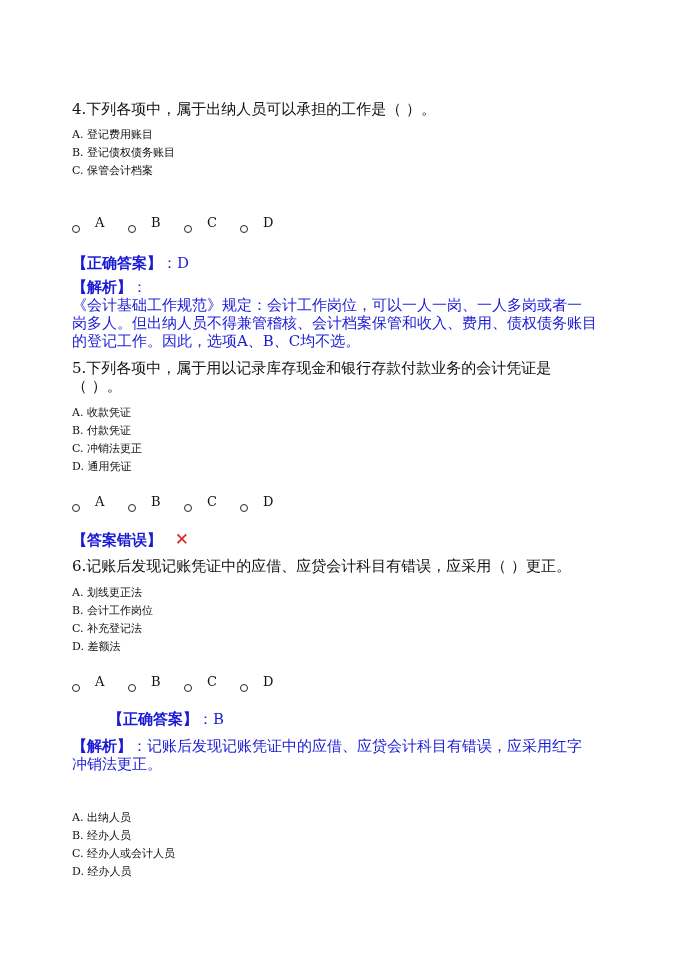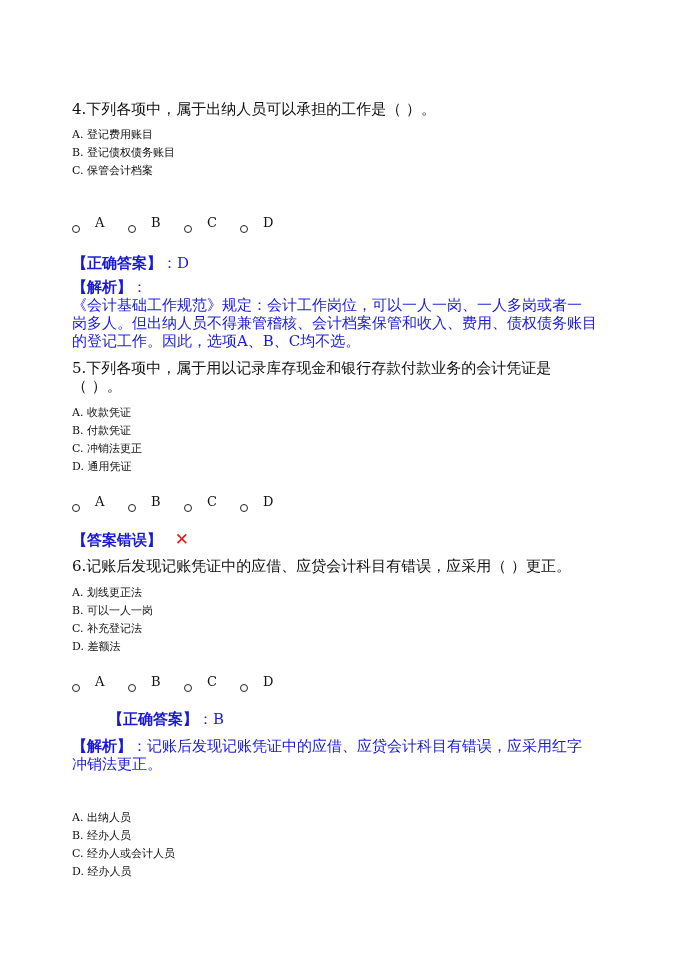--- a/index.html
+++ b/index.html
@@ -145,21 +145,21 @@
   </div>
 
   <div class="abs q-text" style="top:557px;">
     <span>6.</span><span>记账后发现记账凭证中的应借、应贷会计科目有错误，应采用（ ）更正。</span>
   </div>
 
   <div class="abs opt" style="top:584px;">
     <span>A.</span> <span>划线更正法</span>
   </div>
   <div class="abs opt" style="top:602px;">
-    <span>B.</span> <span>可以一人一岗</span>
+    <span>B.</span> <span>会计工作岗位</span>
   </div>
   <div class="abs opt" style="top:620px;">
     <span>C.</span> <span>补充登记法</span>
   </div>
   <div class="abs opt" style="top:638px;">
     <span>D.</span> <span>差额法</span>
   </div>
 
   <div class="abs radio-row" style="top:677px;">
     <span class="radio" style="left:0px;"></span>

